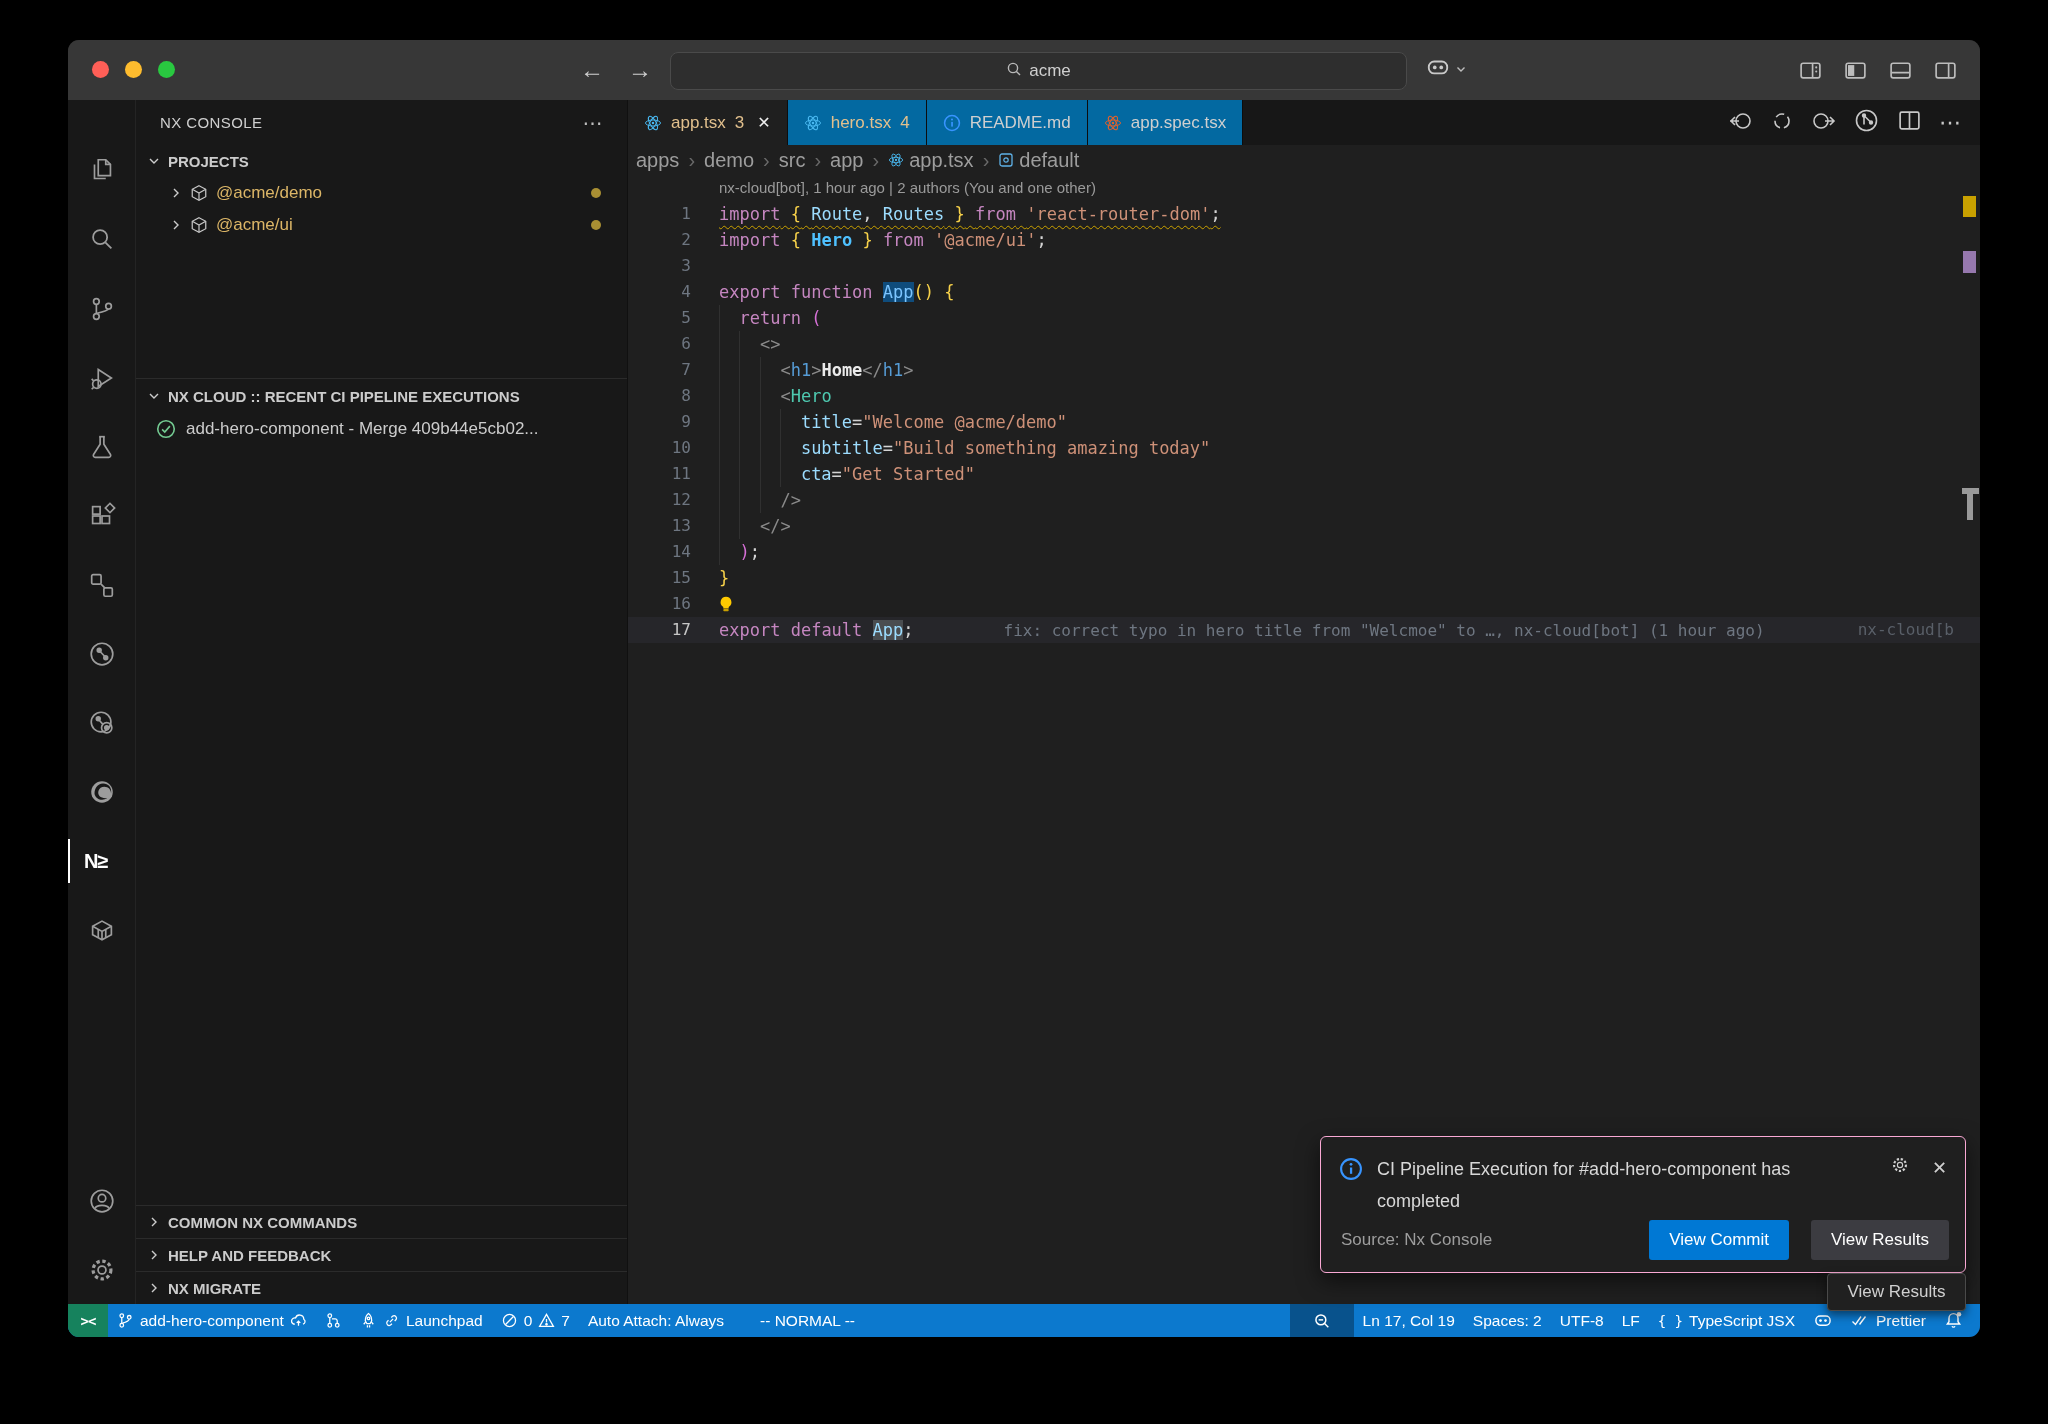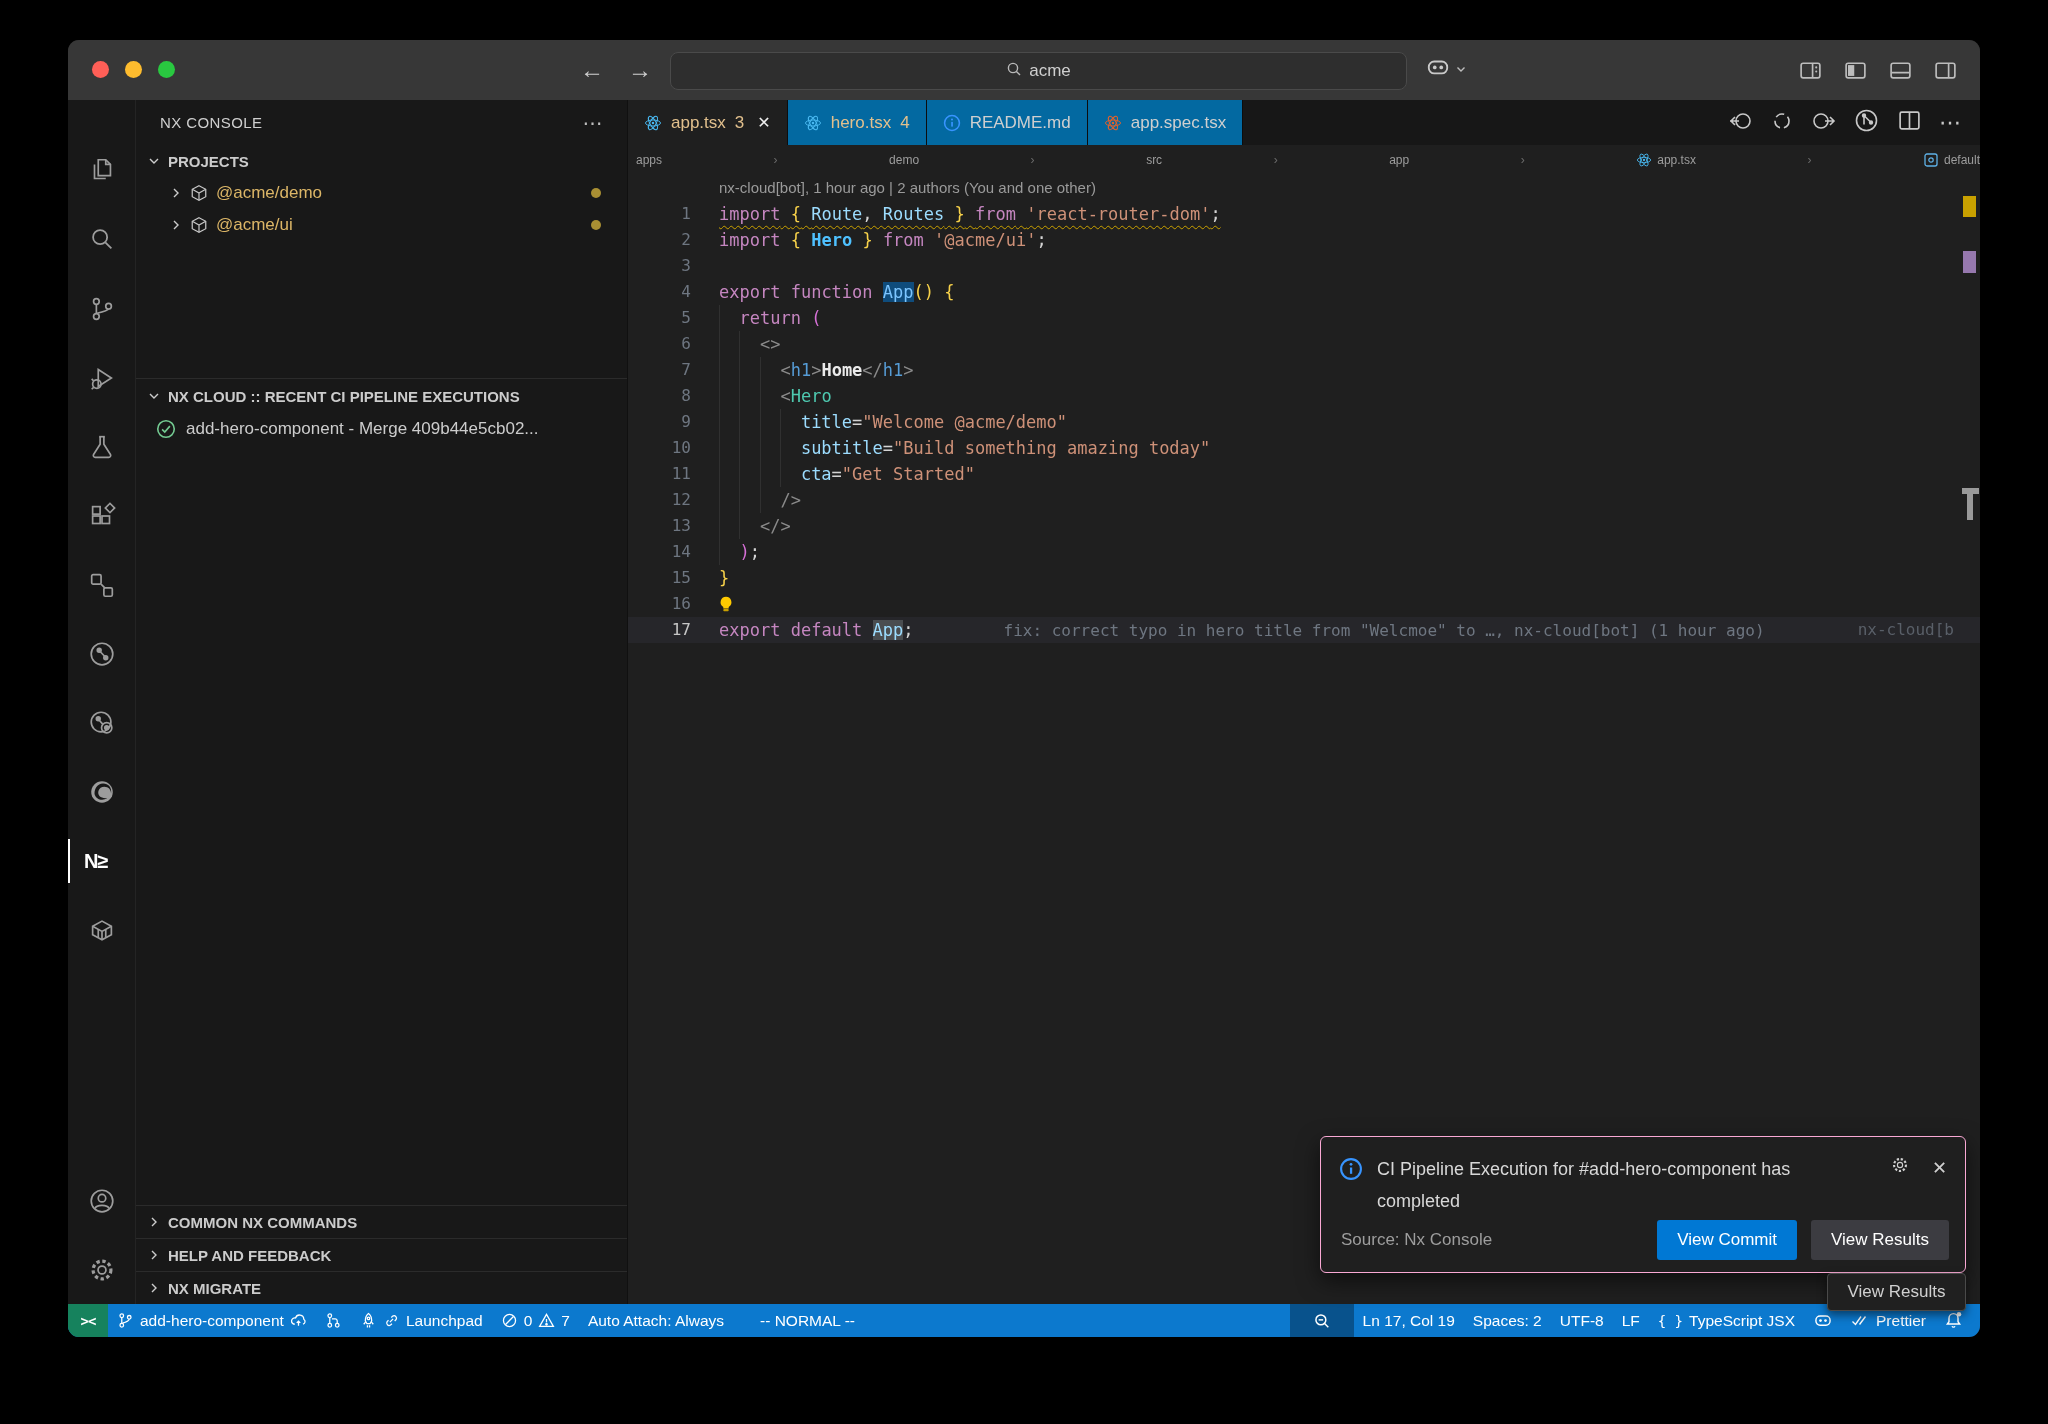--- a/index.html
+++ b/index.html
@@ -34,21 +34,21 @@
   .sb-bottom{position:absolute;left:0;right:0;bottom:0;}
   .sb-collapsed{height:32px;display:flex;align-items:center;gap:8px;border-top:1px solid #2b2b2b;color:#cccccc;font-weight:bold;font-size:15px;padding-left:12px;background:#181818;}
   
   .editor{flex:1;display:flex;flex-direction:column;position:relative;background:#1f1f1f;min-width:0;}
   .tabbar{height:45px;background:#171717;display:flex;flex:none;position:relative;}
   .tab{display:flex;align-items:center;gap:9px;padding:0 16px;font-size:17px;background:#0369a1;border-right:1px solid #0d0d0d;color:#cfcfcf;}
   .tab.active{background:#1f1f1f;}
   .tab .t-label.mod,.tab .t-badge.mod{color:#e2c08d;}
   .tab .t-close{color:#eee;font-size:16px;margin-left:4px;}
   .tab-actions{position:absolute;right:18px;top:0;height:45px;display:flex;align-items:center;gap:17px;color:#c8c8c8;}
-  .breadcrumb{height:30px;display:flex;align-items:center;gap:9px;padding-left:8px;color:#9d9d9d;font-size:12px;flex:none;justify-content:space-between;}
+  .breadcrumb{height:30px;display:flex;align-items:center;gap:9px;padding-left:8px;color:#9d9d9d;font-size:20px;flex:none;}
   .bc-sep{color:#6a6a6a;}
   .bc-file,.bc-sym{display:flex;align-items:center;gap:5px;}
   
   .code{flex:1;position:relative;font-family:"DejaVu Sans Mono",monospace;font-size:17px;overflow:hidden;}
   .blame-header{height:26px;line-height:26px;padding-left:91px;color:#9a9a9a;font-family:"Liberation Sans",sans-serif;font-size:15px;}
   .code-row{display:flex;height:26px;line-height:26px;position:relative;}
   .code-row.current{background:#26262a;}
   .ln{width:63px;text-align:right;color:#6e7681;font-size:16px;flex:none;}
   .current .ln{color:#c6c6c6;}
   .lc{position:relative;flex:1;padding-left:28px;white-space:pre;min-width:0;}
@@ -67,21 +67,21 @@
   .mark-warn{position:absolute;right:4px;top:21px;width:13px;height:21px;background:#c9a100;}
   .mark-mod{position:absolute;right:4px;top:76px;width:13px;height:22px;background:#9678ae;}
   .mark-cur1{position:absolute;right:1px;top:313px;width:17px;height:6px;background:#9a9a9a;}
   .mark-cur2{position:absolute;right:7px;top:319px;width:6px;height:26px;background:#9a9a9a;}
   
   .notification{position:absolute;left:1252px;top:1096px;width:646px;height:137px;background:#1f1f1f;border:1px solid #f9a8d4;border-radius:6px;z-index:60;box-shadow:0 8px 22px rgba(0,0,0,.55);box-sizing:border-box;}
   .n-msg{position:absolute;left:56px;top:16px;width:470px;color:#d8d8d8;font-size:18px;line-height:32px;}
   .n-info{position:absolute;left:18px;top:20px;}
   .n-tools{position:absolute;right:18px;top:18px;display:flex;gap:22px;align-items:center;color:#cfcfcf;font-size:18px;}
   .n-source{position:absolute;left:20px;bottom:22px;color:#9d9d9d;font-size:17px;}
-  .n-buttons{position:absolute;right:16px;bottom:12px;display:flex;gap:14px;}
+  .n-buttons{position:absolute;right:16px;bottom:12px;display:flex;gap:22px;}
   .btn{height:40px;display:flex;align-items:center;justify-content:center;font-size:17px;border-radius:3px;padding:0 20px;}
   .btn-primary{background:#0078d4;color:#fff;}
   .btn-secondary{background:#3c3c41;color:#fff;}
   .tooltip{position:absolute;left:1759px;top:1233px;width:137px;height:36px;background:#202020;border:1px solid #4a4a4a;border-radius:4px;z-index:70;display:flex;align-items:center;justify-content:center;color:#d0d0d0;font-size:17px;box-shadow:0 4px 10px rgba(0,0,0,.5);}
   
   .statusbar{position:absolute;left:0;right:0;bottom:0;height:33px;background:#0c79ce;display:flex;align-items:center;color:#fff;font-size:15.5px;}
   .sb-remote{width:40px;height:33px;background:#16825d;display:flex;align-items:center;justify-content:center;font-family:"DejaVu Sans Mono",monospace;font-weight:bold;font-size:14px;letter-spacing:-1px;flex:none;}
   .sb-item{display:flex;align-items:center;gap:6px;padding:0 9px;height:100%;white-space:nowrap;}
   .sb-left{display:flex;align-items:center;height:100%;}
   .sb-right{margin-left:auto;display:flex;align-items:center;height:100%;padding-right:8px;}

